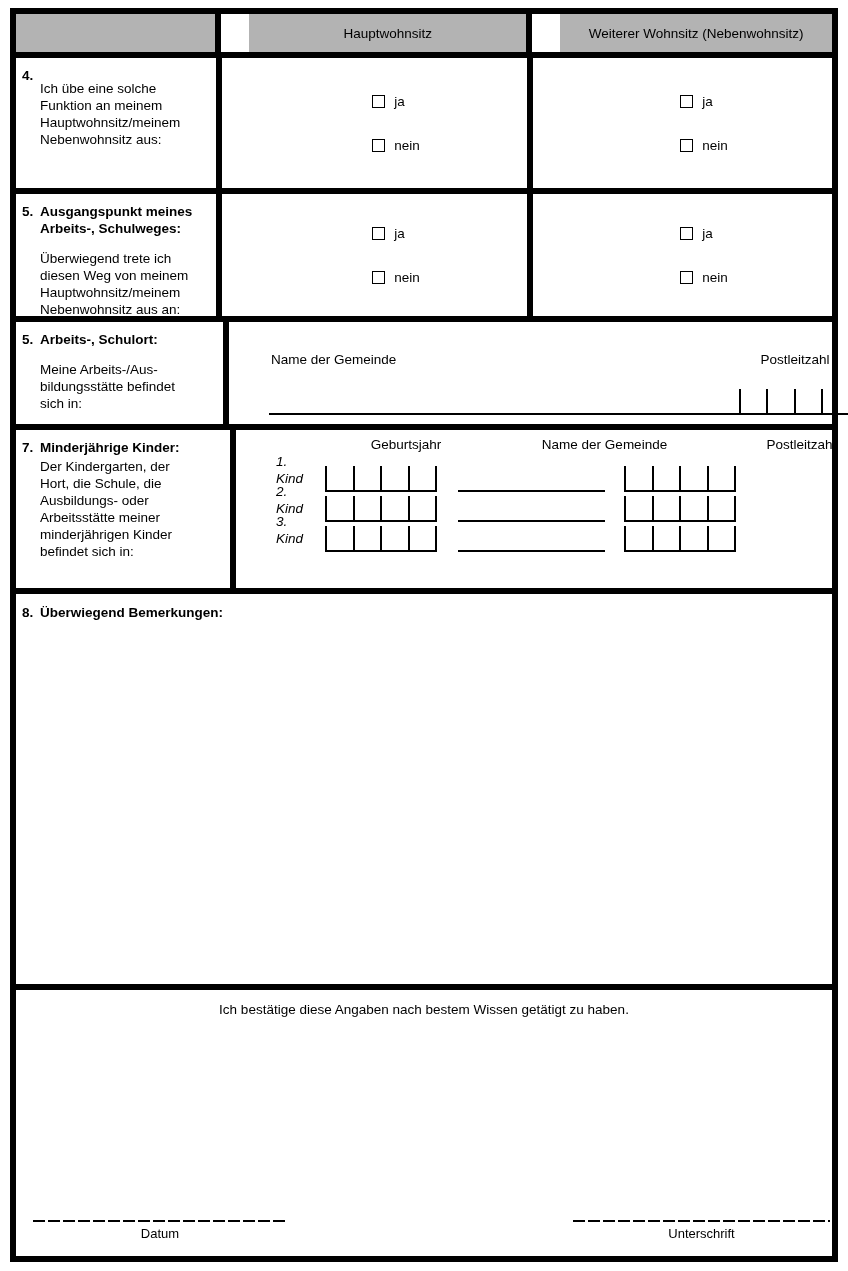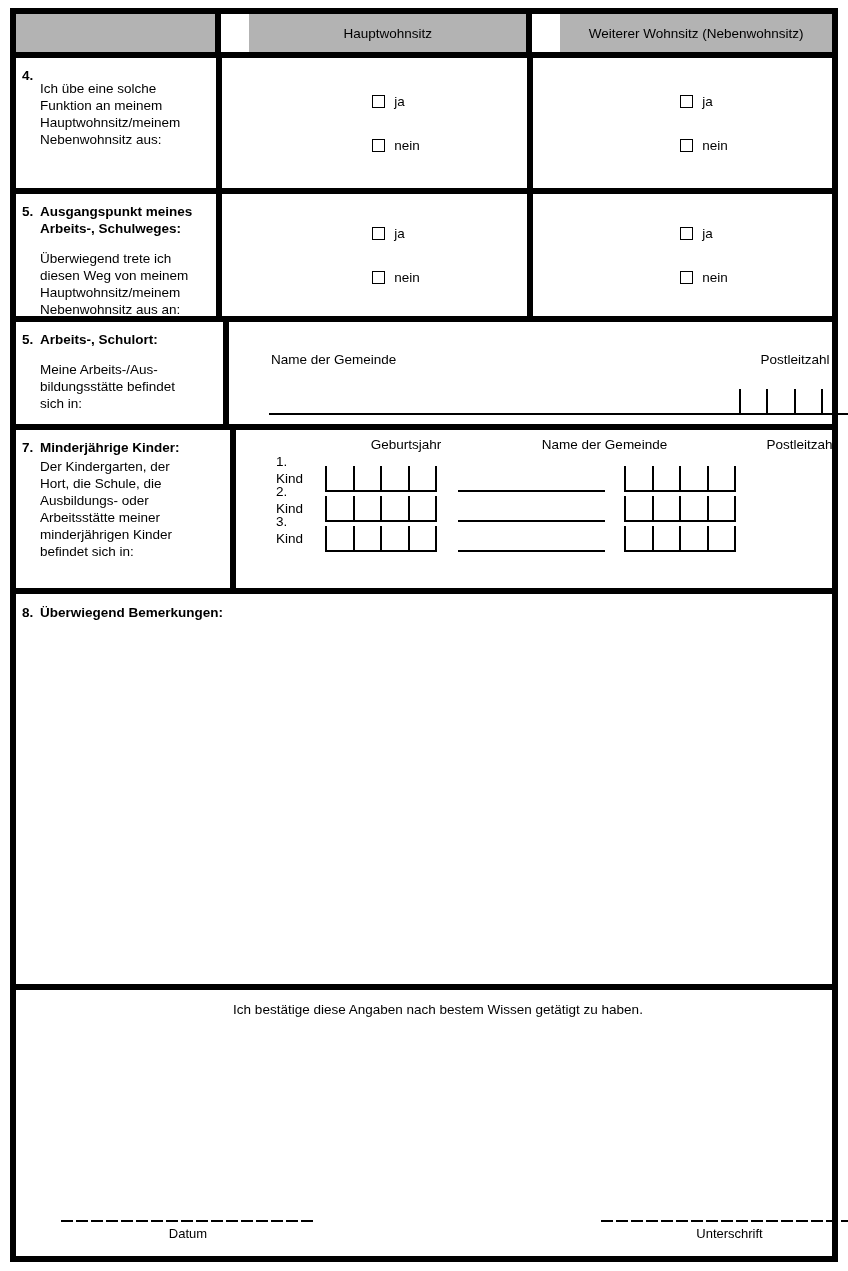--- a/index.html
+++ b/index.html
@@ -39,41 +39,41 @@
   .opt-stack { display:flex; flex-direction:column; gap:27px; width:64px; }
   .opt-item { display:flex; align-items:center; gap:9px;margin-left:16px; }
   .cb { width:13px; height:13px; border:1.5px solid #000; background:#fff; flex:0 0 auto; }
 
   
   .r4 { height:136px; }
   .r5 { height:128px; }
   .r-work { height:108px; }
   .r-kids { height:164px; }
   .r-rem { height:396px; }
-  .r-foot { flex:1 1 auto;padding-left:28px; }
+  .r-foot { flex:1 1 auto; }
 
   
   .work-content { position:relative; width:596px; }
   .work-gem-label { position:absolute; left:14px; top:29px; }
   .work-plz-label { position:absolute; left:482px; top:29px; width:112px; text-align:center; }
   .work-linewrap { position:absolute; left:12px; bottom:9px; width:582px;
                    display:flex; align-items:flex-end; }
   .writein-line { flex:1 1 auto; border-bottom:2px solid #000; height:2px; }
   .comb { display:flex; height:26px; border-bottom:2px solid #000; }
   .comb .cell { flex:1 1 0; border-left:2px solid #000; }
   .comb .cell:last-child { border-right:2px solid #000; }
   .comb-4 { width:112px; flex:0 0 auto; }
 
   
   .kids-content { position:relative; width:472px; }
   .kids-head { position:absolute; top:6px; left:0; width:100%; height:16px; }
   .kids-head .kh-year { position:absolute; left:86px; width:112px; text-align:center; }
   .kids-head .kh-gem  { position:absolute; left:207px; width:267px; text-align:center; }
   .kids-head .kh-plz  { position:absolute; left:481px; width:112px; text-align:center; }
-  .kids-rows { position:absolute; top:32px; left:0; width:100%; }
+  .kids-rows { position:absolute; top:32px; left:0; width:100%;font-style:italic; }
   .kind-row { height:30px; display:flex; align-items:flex-end; }
   .kind-label { margin-left:12px; width:62px; padding-bottom:5px; }
   .kind-row .comb-year { margin-left:12px; }
   .kind-row .gem-line { margin-left:21px; width:243px; border-bottom:2px solid #000; height:2px; }
   .kind-row .comb-plz { margin-left:19px; }
 
   
   .rem-content { width:100%; padding:10px 10px 0 6px; }
   .rem-title { display:grid; grid-template-columns:18px 1fr; font-weight:bold; }
 

